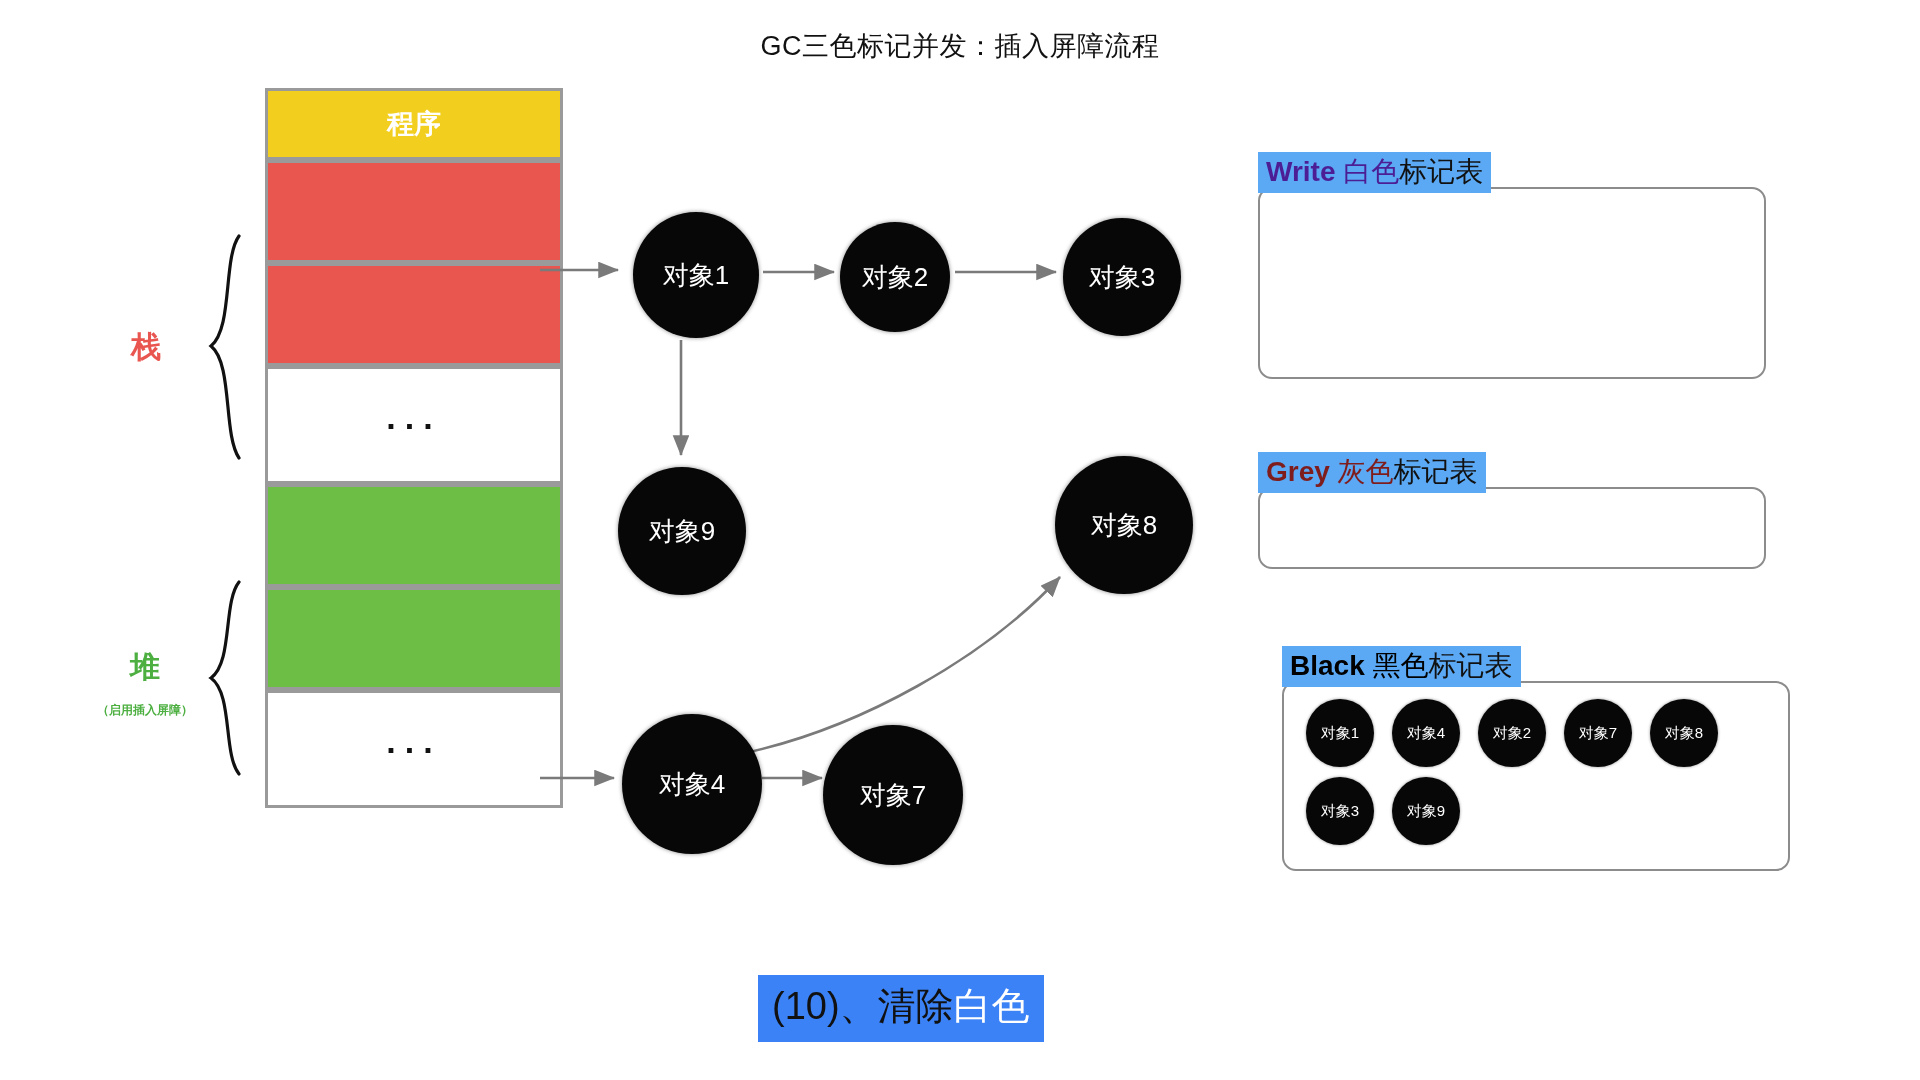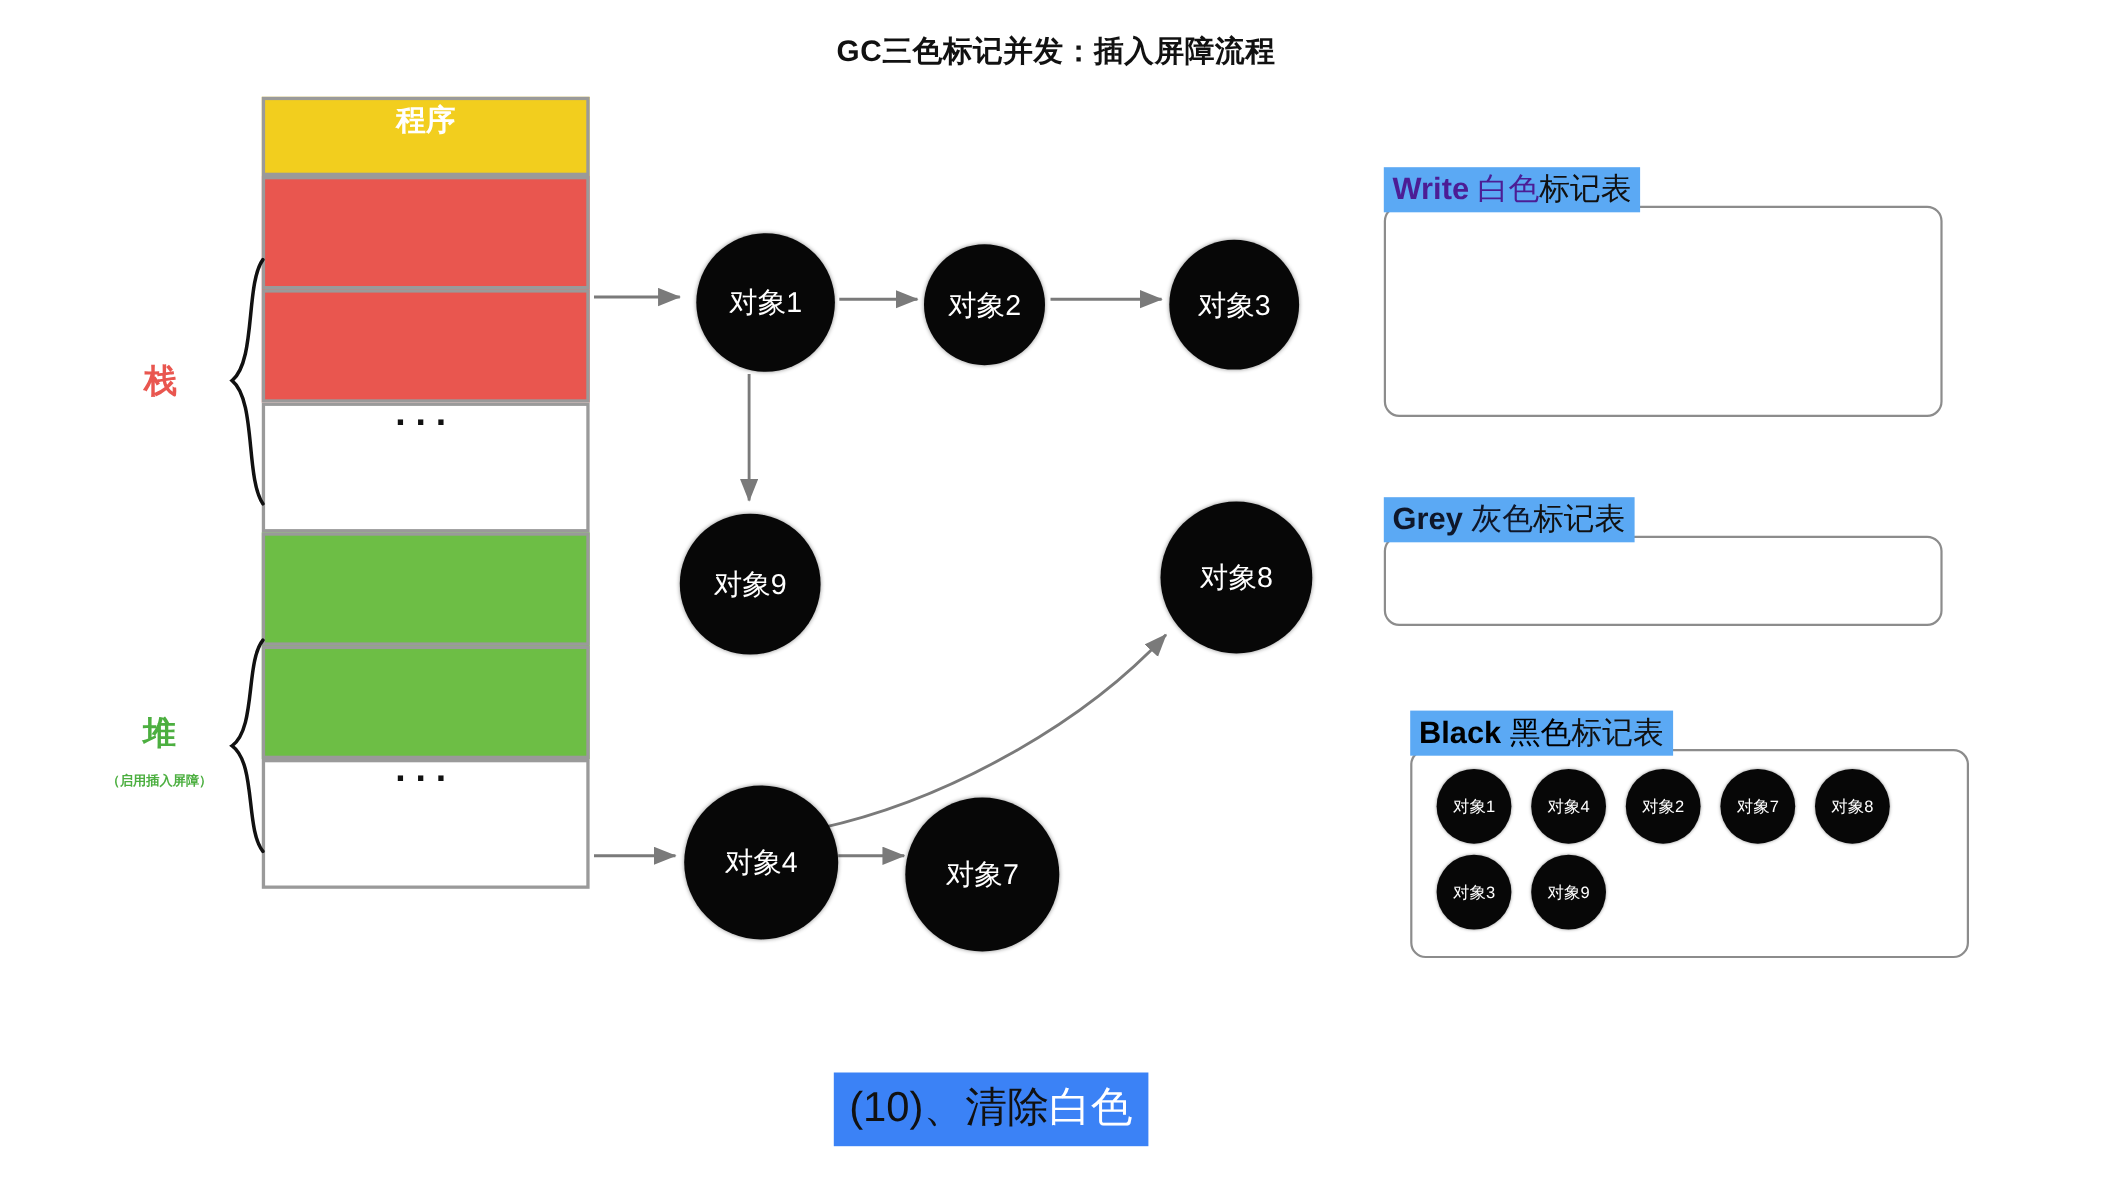--- a/index.html
+++ b/index.html
@@ -24,39 +24,41 @@
   }
 
   
   #diagram-title {
     position: absolute;
     left: 0;
     top: 28px;
     width: 1920px;
     text-align: center;
     font-size: 27px;
-    font-weight: bold;
+    font-weight: normal;
     letter-spacing: 0.5px;
     color: #111111;
   }
 
   
   #memory-column {
     position: absolute;
     left: 238px;
     top: 88px;
     width: 298px;
   }
   .mem-cell {
     box-sizing: border-box;
     width: 298px;
     border: 3px solid #9a9a9a;
     display: flex;
+    align-items: center;
     justify-content: center;
     font-size: 26px;
+    margin-left: 27px;
   }
   .cell-program {
     height: 72px;
     background: #F2CE1E;
     color: #ffffff;
     font-weight: bold;
     font-size: 27px;
   }
   .cell-rootset {
     height: 52px;
@@ -147,21 +149,21 @@
     background: #5BA9F4;
     padding: 2px 8px 4px 8px;
     font-size: 28px;
     line-height: 1.25;
     white-space: nowrap;
     position: relative;
     z-index: 3;
   }
   .mark-title .kw { font-weight: bold; }
   .t-white  .kw, .t-white  .cn1 { color: #4c1d95; }
-  .t-grey   .kw, .t-grey   .cn1 { color: #0f172a; }
+  .t-grey   .kw, .t-grey   .cn1 { color: #7f1d1d; }
   .t-black  .kw, .t-black  .cn1 { color: #000000; }
   .mark-title .cn2 { color: #111111; text-align: center; }
   .mark-box {
     box-sizing: border-box;
     border: 2px solid #8c8c8c;
     border-radius: 14px;
     background: #ffffff;
     margin-top: -6px;
     position: relative;
     z-index: 1;

